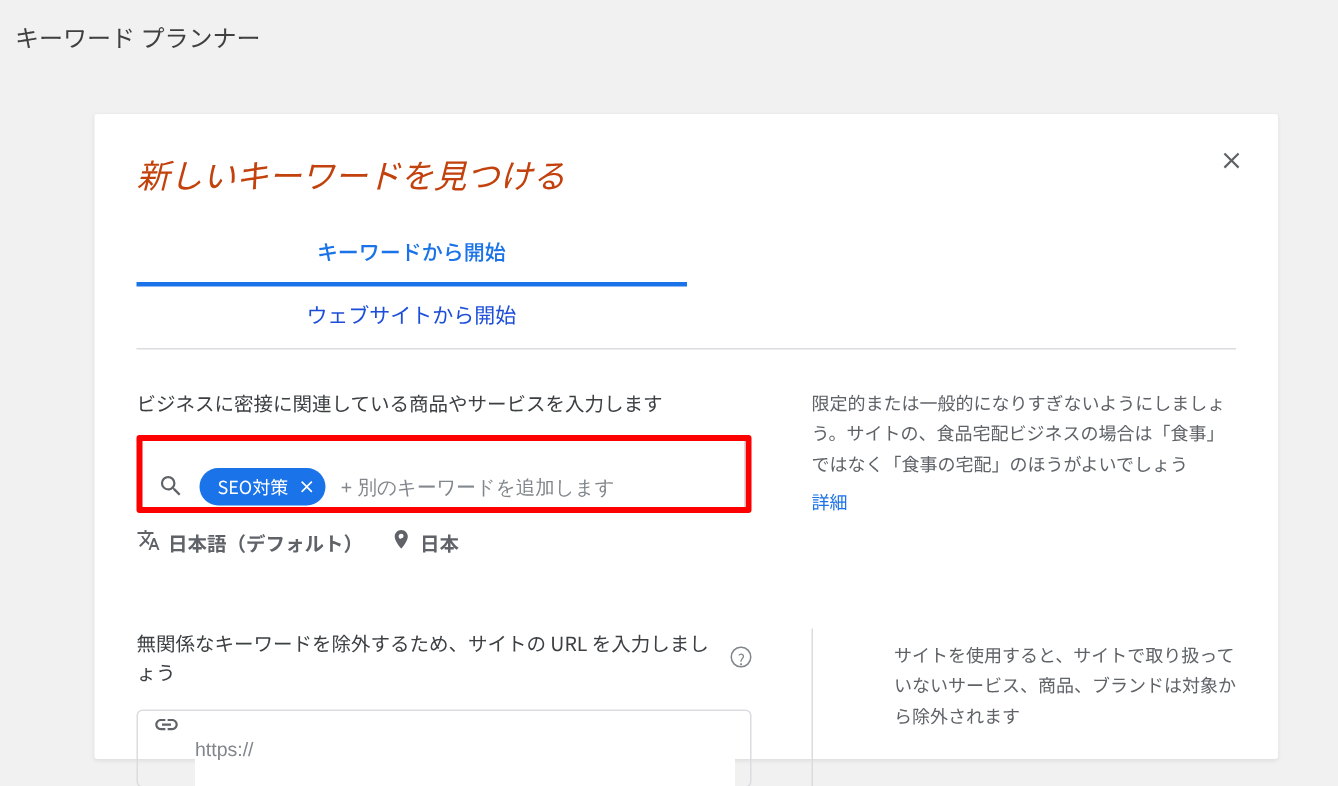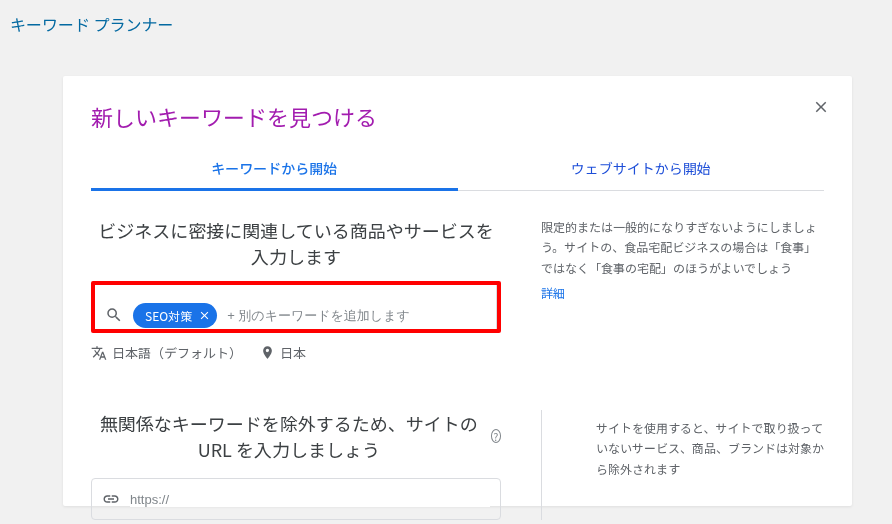--- a/index.html
+++ b/index.html
@@ -5,21 +5,21 @@
     * { box-sizing: border-box; margin: 0; padding: 0; }
     body {
       font-family: "Noto Sans JP", Arial, sans-serif;
       background: #f1f1f1;
       width: 892px;
       height: 524px;
       overflow: hidden;
     }
     .app-title {
       font-size: 16px;
-      color: #0369a1;
+      color: #404040;
       padding: 12px 6px 0 10px;
     }
     .dialog {
       background: #fff;
       margin: 40px 40px 0 63px;
       padding: 24px 28px 24px 28px;
       border-radius: 2px;
       box-shadow: 0 1px 3px rgba(0,0,0,0.08);
       position: relative;
       height: 430px;
@@ -27,27 +27,29 @@
     .dialog-close {
       position: absolute;
       top: 22px;
       right: 22px;
       cursor: pointer;
       color: #5f6368;
     }
     .dialog-title {
       font-size: 22px;
       font-weight: 400;
-      color: #a21caf;
+      color: #c2410c;
       margin-bottom: 16px;
+      font-style: italic;
     }
     .tabs {
       display: flex;
       border-bottom: 1px solid #dadce0;
       margin-bottom: 26px;
+      flex-direction: column;
     }
     .tab {
       flex: 0 0 auto;
       width: 50%;
       text-align: center;
       padding: 10px 0 12px 0;
       font-size: 14px;
       color: #1d4ed8;
       cursor: pointer;
       position: relative;
@@ -65,24 +67,23 @@
       height: 3px;
       background: #1a73e8;
     }
     .section-row {
       display: flex;
       gap: 40px;
     }
     .section-left { flex: 0 0 410px; }
     .section-right { flex: 1; padding-top: 0; }
     .section-label {
-      font-size: 18px;
+      font-size: 13px;
       color: #3c4043;
       margin-bottom: 12px;
-      text-align: center;
     }
     .kw-input-highlight {
       border: 4px solid #ff0000;
       border-radius: 2px;
       padding: 0;
       margin-bottom: 10px;
     }
     .kw-input-inner {
       display: flex;
       align-items: center;
@@ -114,21 +115,21 @@
       color: #5f6368;
     }
     .kw-input-text::placeholder { color: #80868b; }
     .lang-loc {
       display: flex;
       gap: 18px;
       font-size: 13px;
       color: #5f6368;
       align-items: center;
     }
-    .lang-loc .lli { display: inline-flex; align-items: center; gap: 5px; cursor: pointer; }
+    .lang-loc .lli { display: inline-flex; align-items: flex-start; gap: 5px; cursor: pointer; font-weight: bold; }
     .help-text {
       font-size: 12px;
       color: #5f6368;
       line-height: 1.7;
     }
     .help-link {
       color: #1a73e8;
       font-size: 12px;
       cursor: pointer;
       display: inline-block;
@@ -147,24 +148,23 @@
       border: 1px solid #80868b;
       border-radius: 50%;
       font-size: 10px;
       align-items: center;
       justify-content: center;
       color: #80868b;
       cursor: pointer;
     }
     .url-input-box {
       display: flex;
-      align-items: center;
       border: 1px solid #dadce0;
       border-radius: 4px;
-      height: 42px;
+      height: 52px;
       padding: 0 10px;
       gap: 10px;
     }
     .url-input-box input {
       border: none;
       outline: none;
       flex: 1;
       font-size: 13px;
       color: #5f6368;
     }

